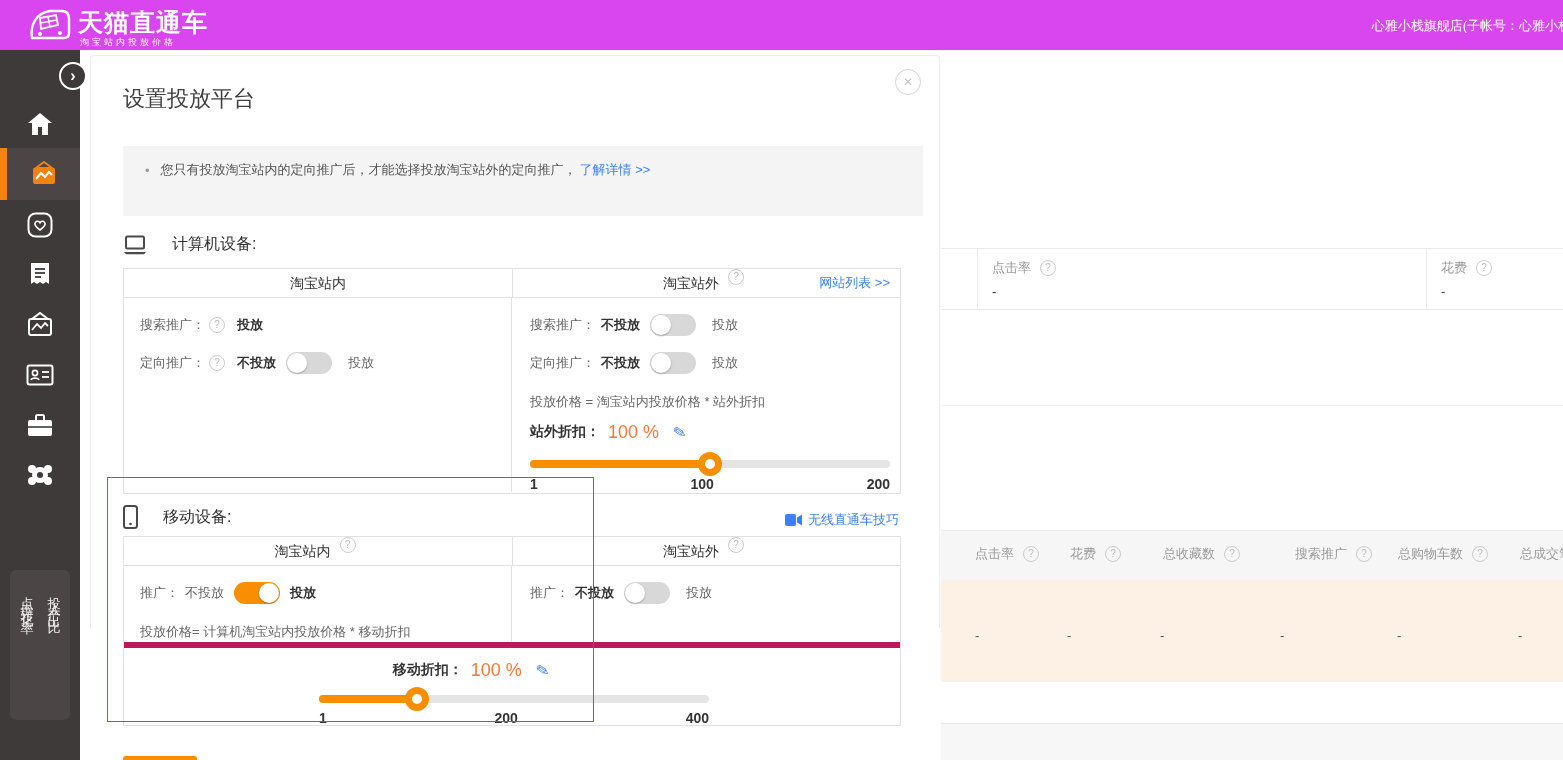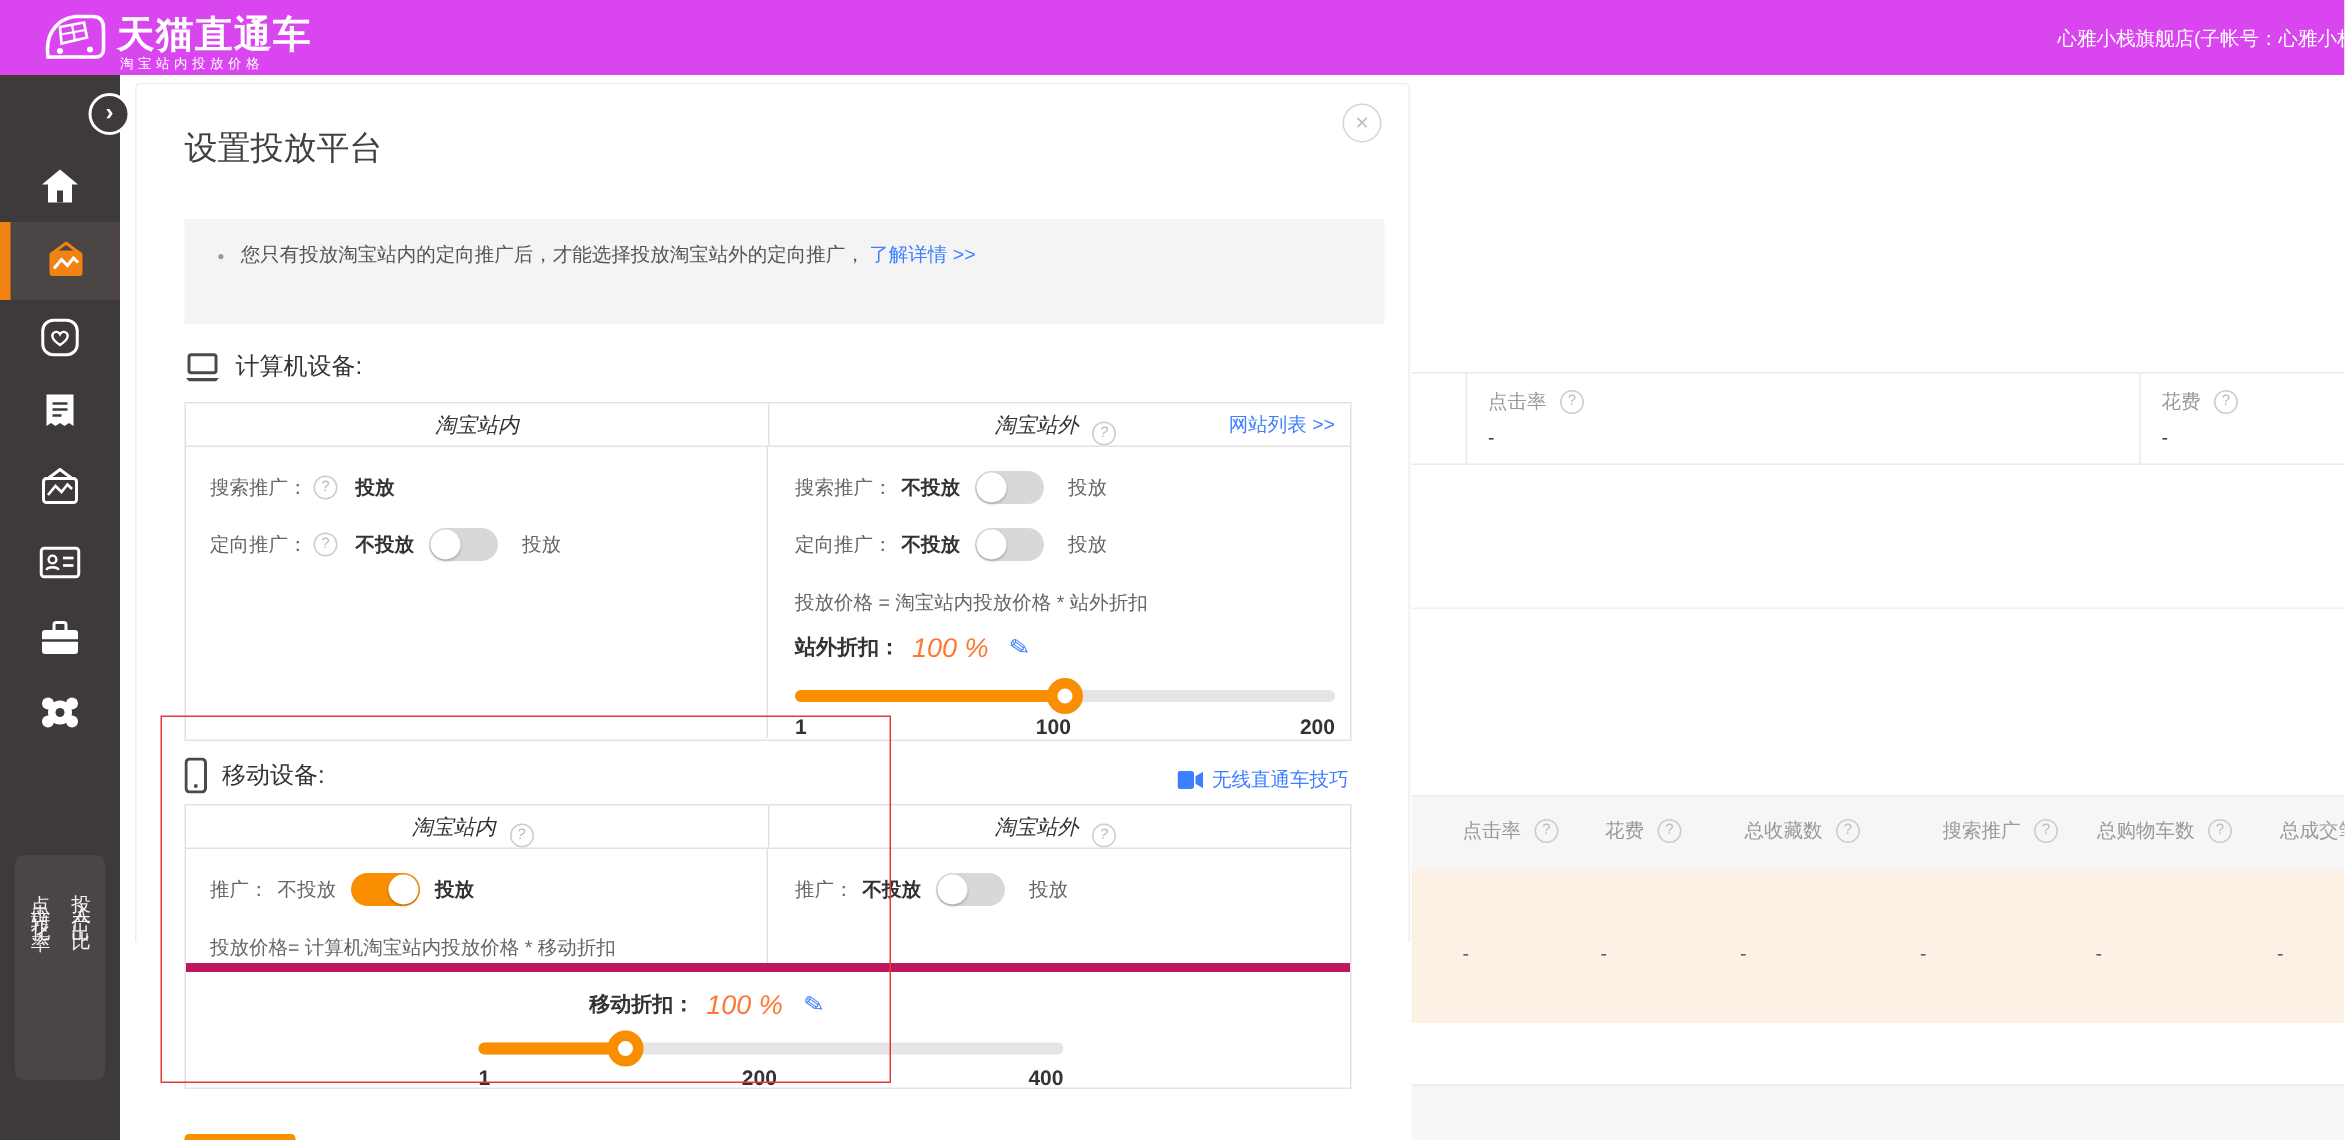--- a/index.html
+++ b/index.html
@@ -47,46 +47,46 @@
   .close-btn::after{content:"✕";font-size:12px;}
   .m-title{position:absolute;left:32px;top:28px;font-size:22px;color:#404040;}
 
   .notice{position:absolute;left:32px;top:90px;width:800px;height:70px;background:#f4f4f4;box-sizing:border-box;
     padding:11px 0 0 22px;font-size:13px;color:#555;}
   .n-line{display:flex;align-items:center;height:26px;gap:3px;}
   .n-line::before{content:"•";color:#999;margin-right:8px;}
   .warn{color:#222;font-size:14px;margin:0 1px;}
   .blue-link{color:#3d7fff;text-decoration:none;cursor:pointer;}
 
-  .sec-head{position:absolute;left:32px;display:flex;align-items:center;gap:10px;font-size:16px;color:#333;}
+  .sec-head{position:absolute;left:32px;display:flex;align-items:center;gap:25px;font-size:16px;color:#333;}
   .sec-head.computer{top:178px;}
   .sec-head.mobile{top:449px;}
   .video-link{position:absolute;right:40px;top:455px;display:flex;align-items:center;gap:6px;font-size:13px;color:#3d7fff;cursor:pointer;}
 
   .dtable{position:absolute;left:32px;width:778px;border:1px solid #e2e2e2;box-sizing:border-box;background:#fff;}
   .dtable.computer{top:212px;height:226px;}
   .dtable.mobile{top:480px;height:190px;}
   .thead{display:flex;height:28px;border-bottom:1px solid #e2e2e2;font-size:14px;color:#333;}
   .th{line-height:28px;text-align:center;}
   .th.left{width:388px;border-right:1px solid #e2e2e2;}
   .th.right{flex:1;position:relative;}
   .th .hlink{position:absolute;right:10px;top:0;font-size:13px;line-height:28px;}
-  .th-inner{display:inline-flex;align-items:flex-end;gap:5px;height:28px;font-style:italic;}
+  .th-inner{display:inline-flex;align-items:flex-start;gap:5px;height:28px;}
   .tbody{display:flex;}
   .tc{box-sizing:border-box;}
   .tc.left{width:388px;border-right:1px solid #e2e2e2;padding:8px 0 0 16px;}
   .tc.right{flex:1;padding:8px 10px 0 18px;}
   .trow{display:flex;align-items:center;height:38px;font-size:13px;color:#666;}
   .lbl{color:#666;}
   .st-bold{font-weight:bold;color:#333;margin-left:6px;}
   .st-plain{color:#666;margin-left:6px;}
   .formula{font-size:13px;color:#666;margin-top:10px;height:20px;line-height:20px;}
   .disc{display:flex;align-items:center;height:24px;margin-top:8px;}
   .disc-lbl{font-size:14px;font-weight:bold;color:#333;}
-  .disc-val{font-size:18px;color:#ff7733;margin-left:8px;font-style:italic;}
+  .disc-val{font-size:18px;color:#ff7733;margin-left:8px;}
   .pencil{margin-left:14px;color:#3d7fff;font-size:16px;cursor:pointer;transform:rotate(-10deg);}
   .pencil::after{content:"✎";}
 
   .qicon{display:inline-block;width:14px;height:14px;border:1px solid #ccc;border-radius:50%;color:#bbb;
     font-size:10px;line-height:14px;text-align:center;margin:0 6px 0 4px;flex:none;cursor:pointer;}
   .qicon::after{content:"?";}
 
   .tgl{display:inline-block;position:relative;width:46px;height:22px;border-radius:11px;cursor:pointer;
     vertical-align:middle;margin:0 10px;flex:none;}
   .tgl.off{background:#d8d8d8;}

